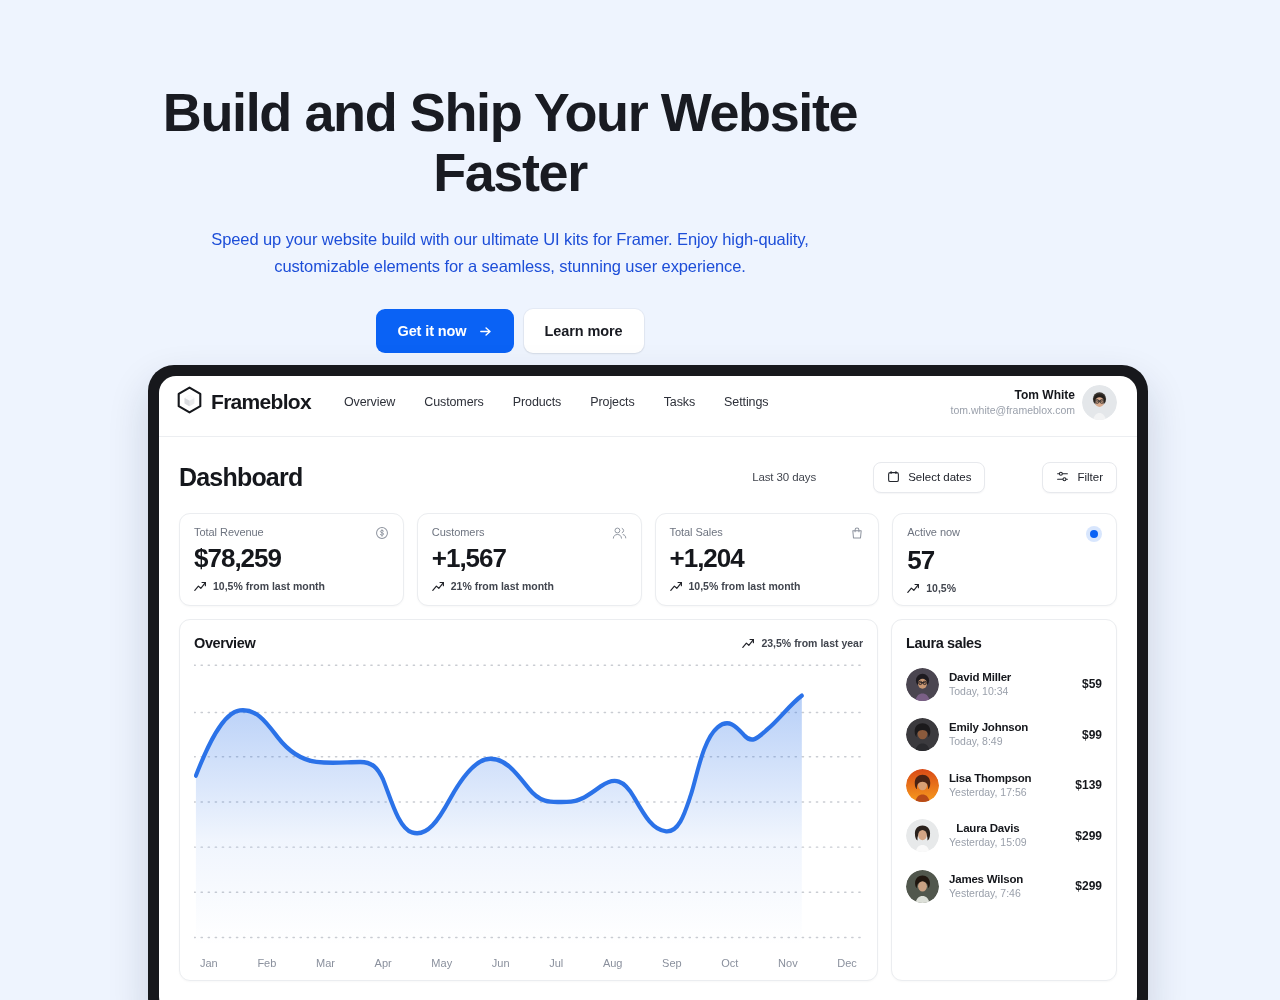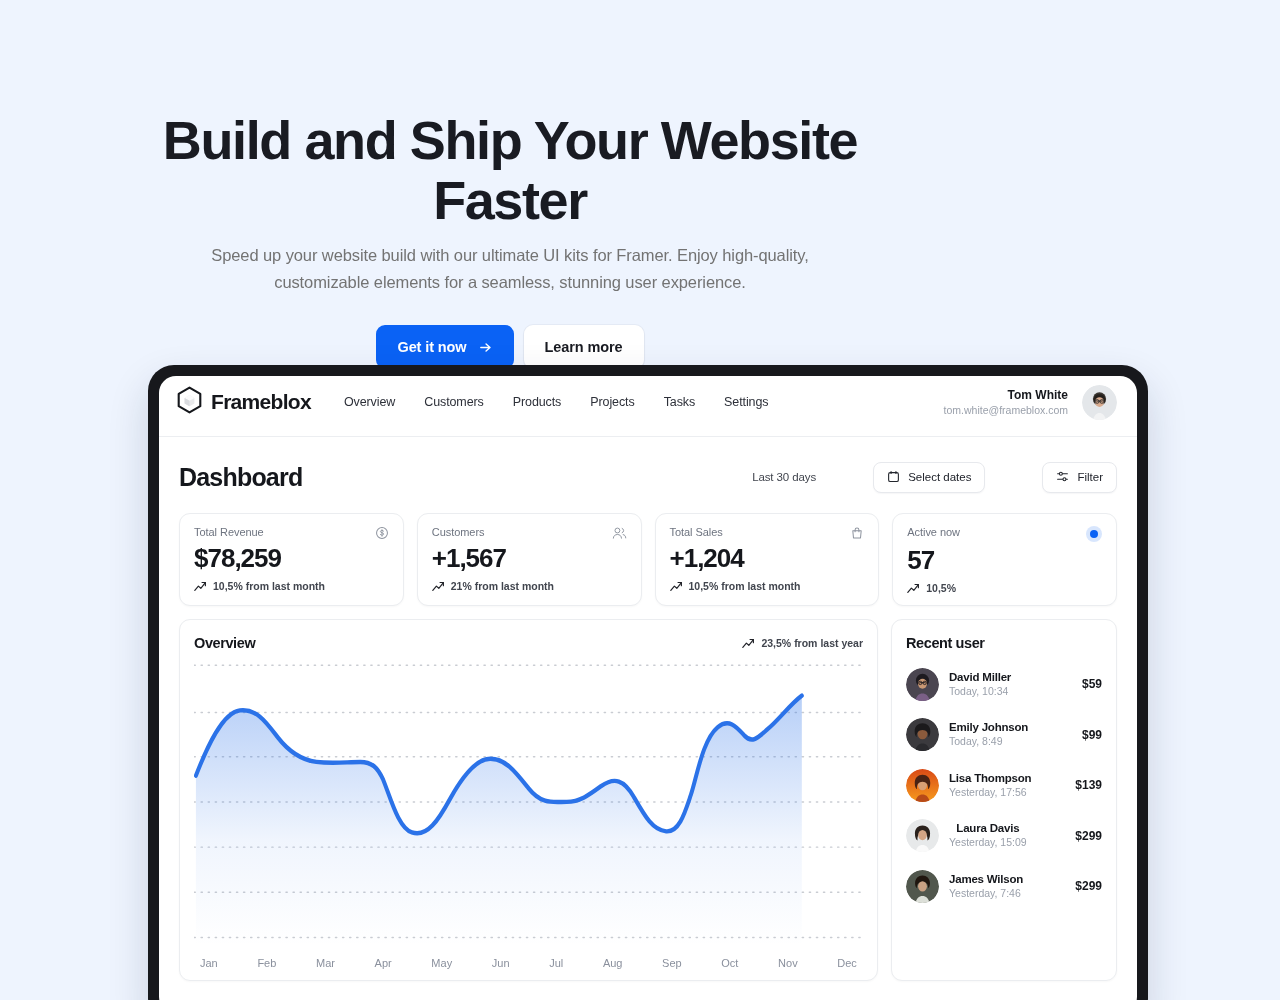--- a/index.html
+++ b/index.html
@@ -4,36 +4,36 @@
 <style>
   * { box-sizing: border-box; margin: 0; padding: 0; }
   html, body {
     width: 1280px; height: 1000px;
     background: #eef4fe;
     font-family: "Liberation Sans", sans-serif;
     overflow: hidden;
   }
 
   
-  .hero { width: 1020px; padding-top: 110px; text-align: center; }
+  .hero { width: 1020px; padding-top: 82px; text-align: center; }
   .hero-title {
     font-size: 54px;
     line-height: 60px;
     font-weight: 700;
     letter-spacing: -1.4px;
     color: #191b22;
     max-width: 760px;
     margin: 0 auto;
   }
   .hero-sub {
-    margin: 12px auto 0;
+    margin: 24px auto 0;
     max-width: 680px;
     font-size: 16.5px;
     line-height: 27px;
-    color: #737373;
+    color: #1d4ed8;
     letter-spacing: -0.1px;
   }
   .hero-sub span { display: block; }
   .cta-row {
     margin-top: 29px;
     display: flex;
     justify-content: center;
     align-items: center;
     gap: 10px;
   }
@@ -94,21 +94,21 @@
     font-size: 21px; font-weight: 700; color: #15171c; letter-spacing: -0.7px;
   }
   .nav { display: flex; align-items: center; gap: 29px; margin-left: 33px; }
   .nav-item {
     font-size: 12.5px;
     color: #2d3039;
     letter-spacing: -0.1px;
     cursor: pointer;
     white-space: nowrap;
   }
-  .user { margin-left: auto; display: flex; align-items: center; gap: 14px; justify-content: center; }
+  .user { margin-left: auto; display: flex; align-items: center; gap: 7px; justify-content: center; }
   .user-text { text-align: right; line-height: 1.35; }
   .user-name { font-size: 12px; font-weight: 700; color: #15171c; }
   .user-mail { font-size: 10.5px; color: #9aa0ab; }
   .avatar {
     width: 35px; height: 35px; border-radius: 50%;
     overflow: hidden; flex: none; position: relative;
   }
 
   
   .body-area { padding: 18px 20px 0 20px; }
@@ -453,21 +453,21 @@
           <span>Jul</span>
           <span>Aug</span>
           <span>Sep</span>
           <span>Oct</span>
           <span>Nov</span>
           <span>Dec</span>
         </div>
       </div>
 
       <div class="panel panel-sales">
-        <div class="panel-title">Recent user</div>
+        <div class="panel-title">Laura sales</div>
 
         <div style="margin-top:8px">
 
           <div class="sale-row">
             <span class="sale-av">
               <svg width="33" height="33" viewBox="0 0 40 40">
                 <circle cx="20" cy="20" r="20" fill="#4a4550"></circle>
                 <circle cx="20" cy="15" r="8" fill="#1d1a1f"></circle>
                 <ellipse cx="20" cy="19" rx="5.4" ry="6" fill="#c99874"></ellipse>
                 <path d="M11 40c1.6-6 4.6-9 9-9s7.4 3 9 9z" fill="#7a5f86"></path>

